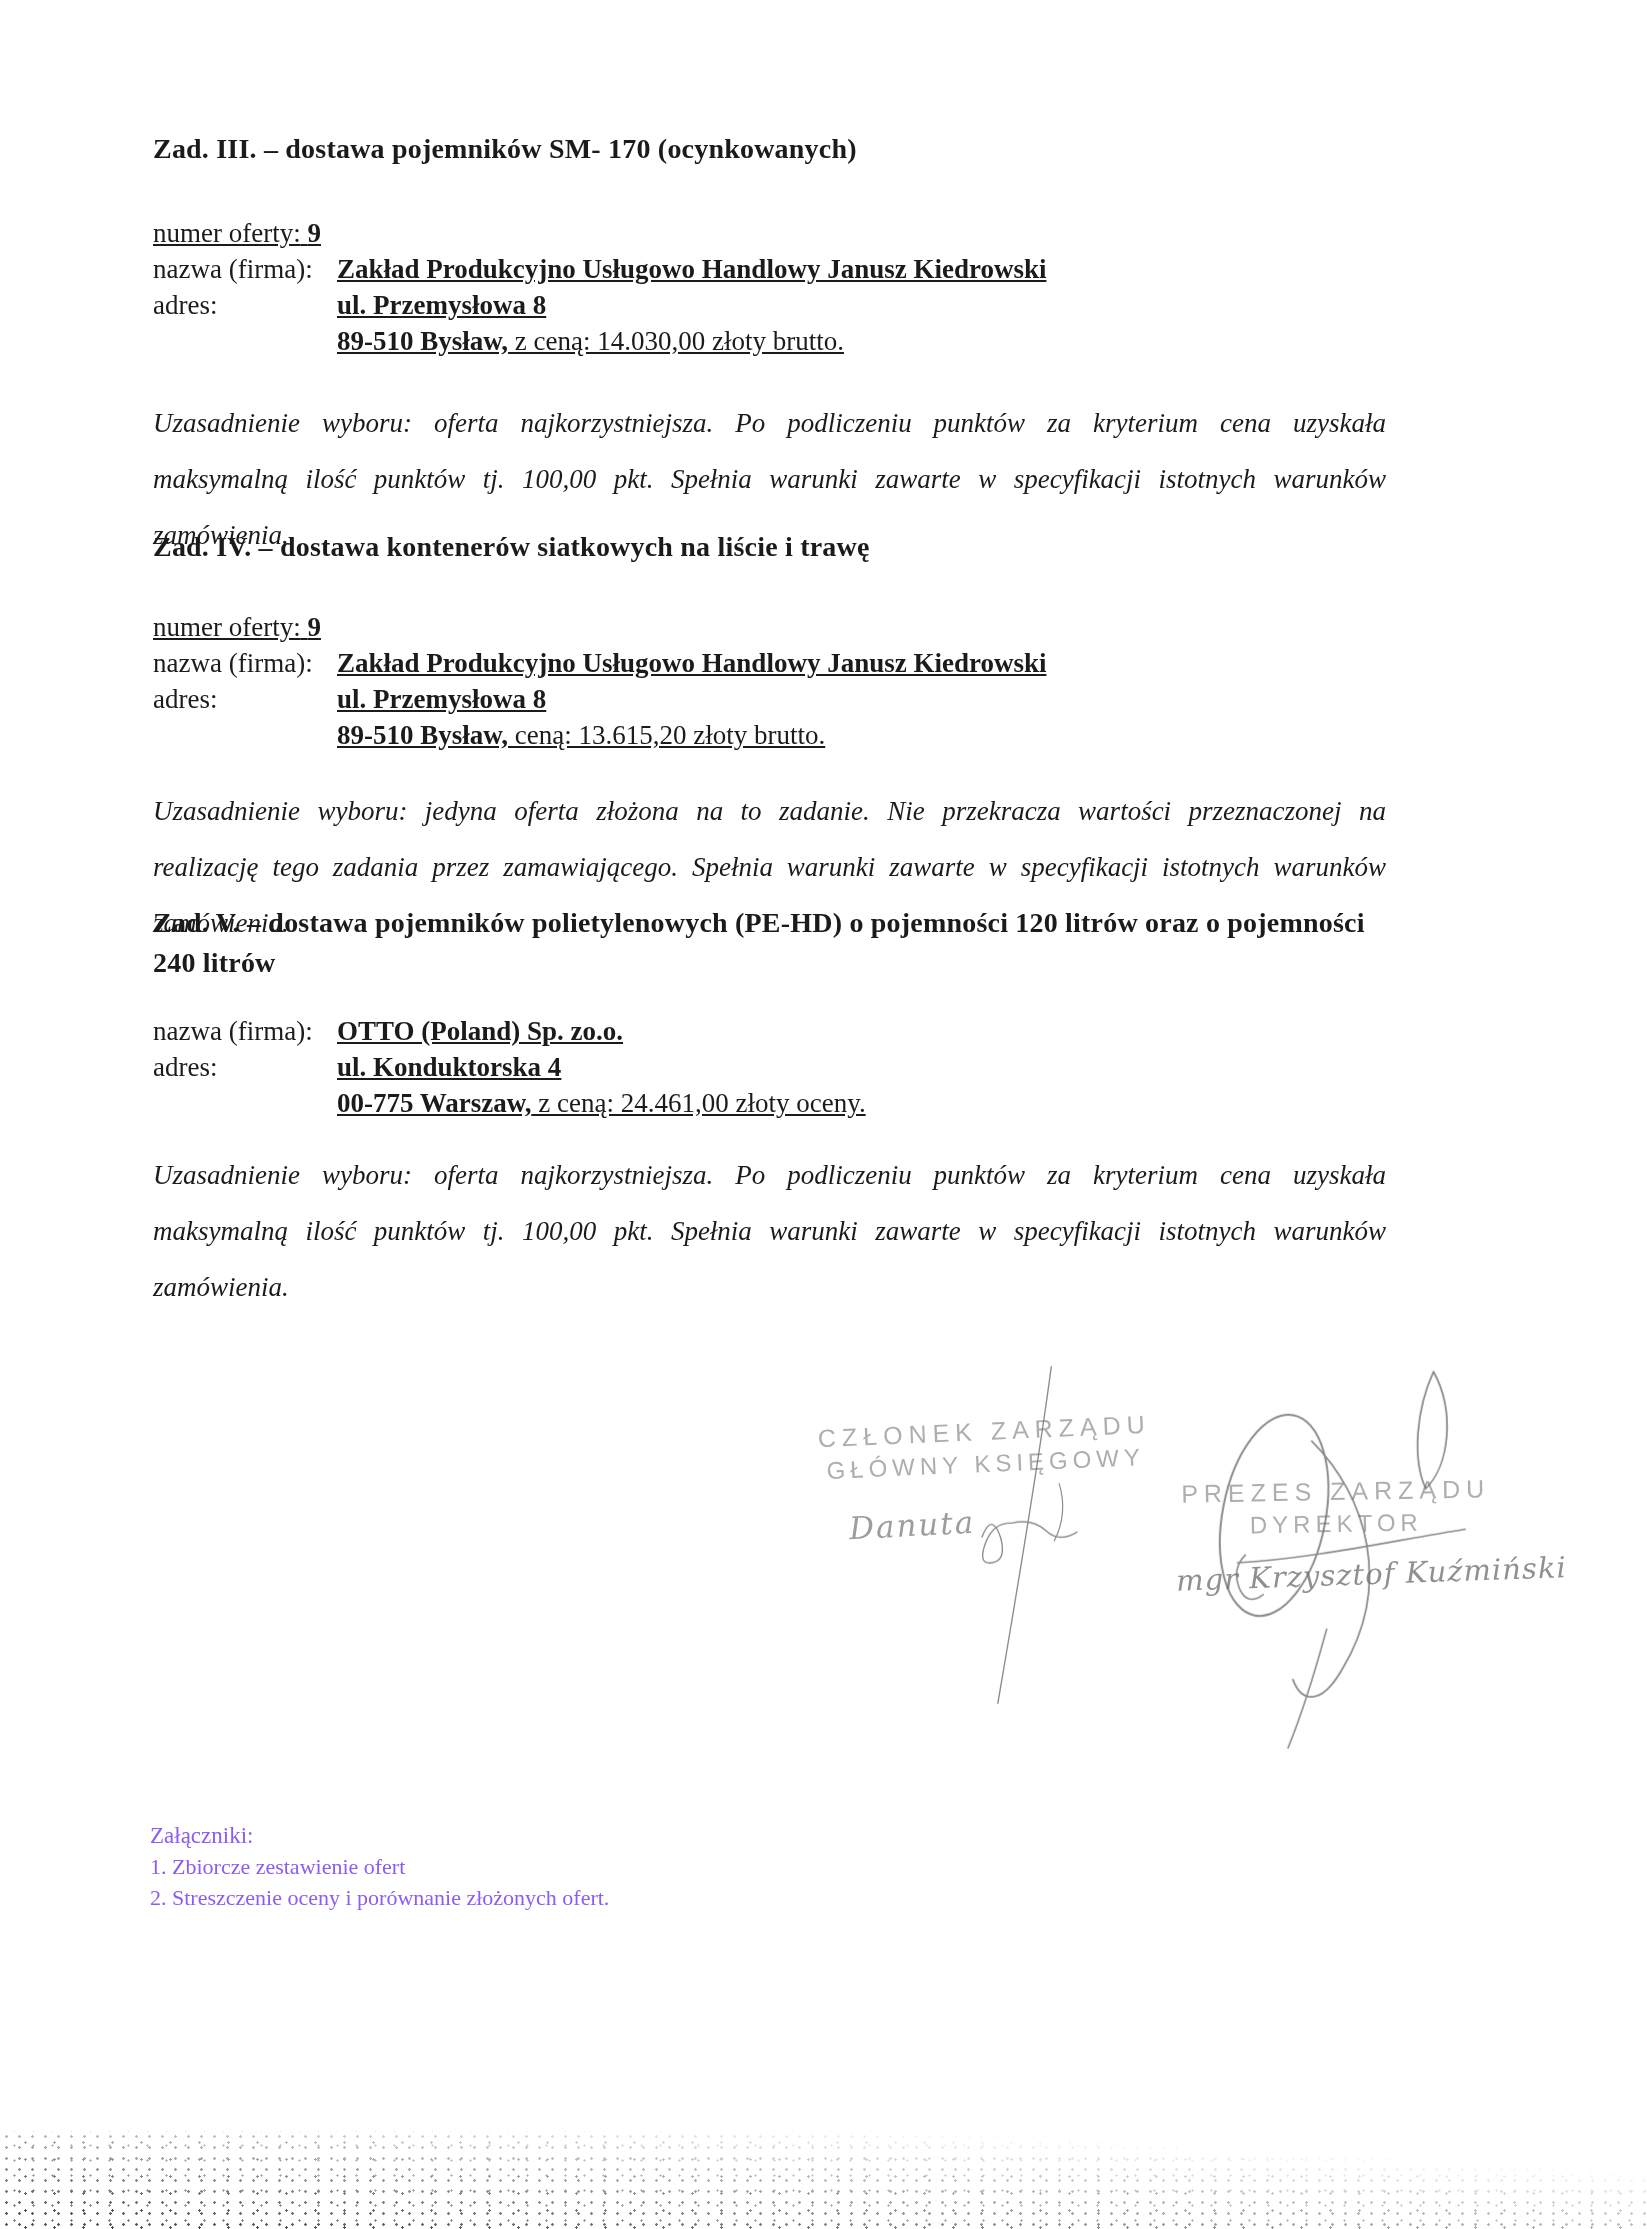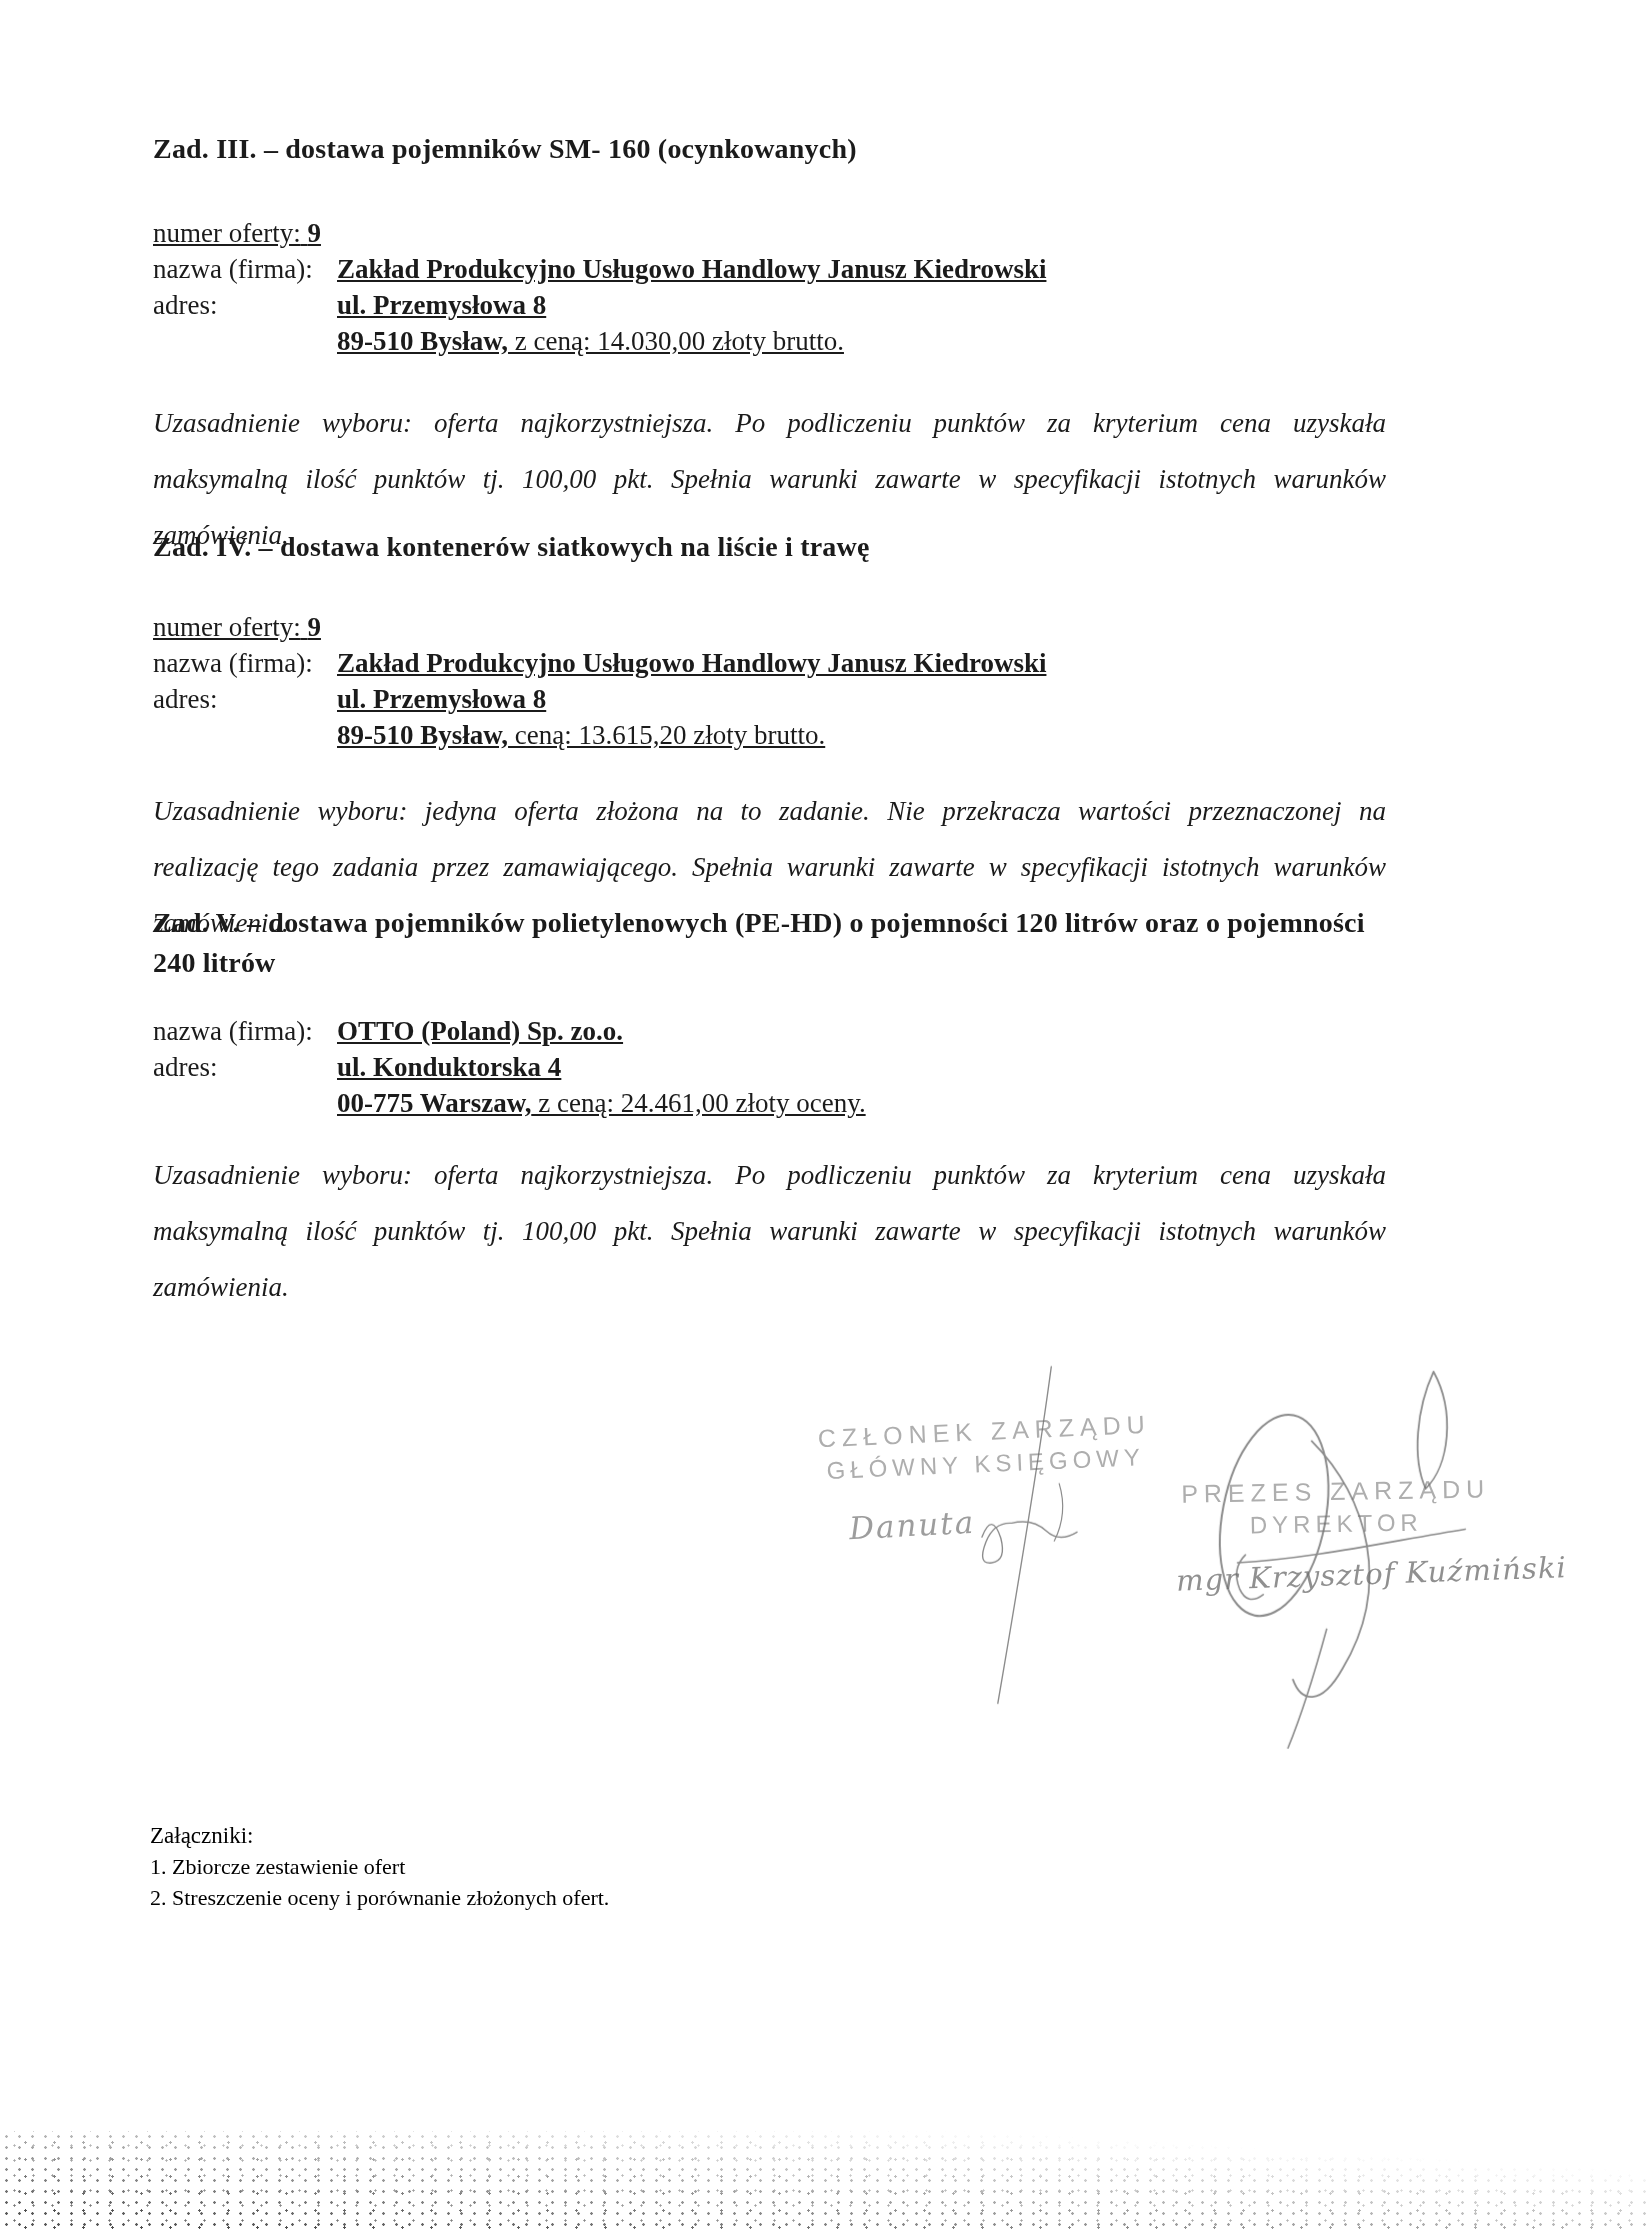--- a/index.html
+++ b/index.html
@@ -47,21 +47,21 @@
   .hand{
     position:absolute;
     font-style:italic;color:#7d7d7d;
     font-family:"DejaVu Serif","Liberation Serif",serif;
   }
   .hand-left{left:77px;top:180px;font-size:31px;transform:rotate(-3deg);letter-spacing:2px;opacity:.75;}
   .hand-right{left:404px;top:230px;font-size:29px;transform:rotate(-2deg);letter-spacing:1px;opacity:.85;}
   .sig-svg{position:absolute;left:0;top:0;}
 
   
-  .attachments{position:absolute;left:150px;top:1820px;font-size:23px;line-height:31px;color:#000000;}
+  .attachments{position:absolute;left:150px;top:1820px;font-size:23px;line-height:31px;color:#8b5cf6;}
   .attachments .item{font-size:22px;}
 
   
   .noise{
     position:absolute;left:0;bottom:0;width:1647px;height:99px;
     background-image:
       radial-gradient(circle,#3c3c3c 1.1px,transparent 1.5px),
       radial-gradient(circle,#565656 0.9px,transparent 1.3px),
       radial-gradient(circle,#2e2e2e 1px,transparent 1.4px);
     background-size:13px 11px,19px 15px,29px 17px;
@@ -70,21 +70,21 @@
     mask-image:linear-gradient(to top right,black 10%,rgba(0,0,0,.5) 45%,transparent 80%);
     opacity:.85;
   }
 </style>
 </head>
 <body>
 
 <div class="page">
 
   <div class="section sec1">
-    <h2 class="heading">Zad. III. – dostawa pojemników SM- 160 (ocynkowanych)</h2>
+    <h2 class="heading">Zad. III. – dostawa pojemników SM- 170 (ocynkowanych)</h2>
     <div class="details">
       <div class="row">
         <span>numer oferty:</span>
         <span class="val-bold">9</span>
       </div>
       <div class="row">
         <span class="lbl">nazwa (firma):</span><span class="val-bold">Zakład Produkcyjno Usługowo Handlowy Janusz Kiedrowski</span>
       </div>
       <div class="row">
         <span class="lbl">adres:</span><span class="val-bold">ul. Przemysłowa 8</span>

